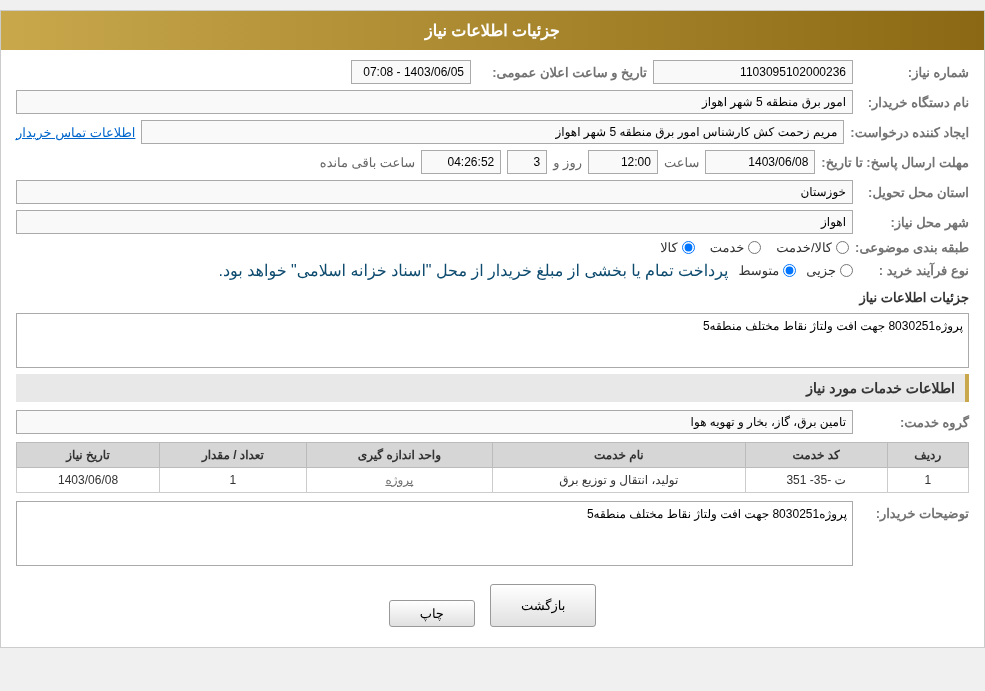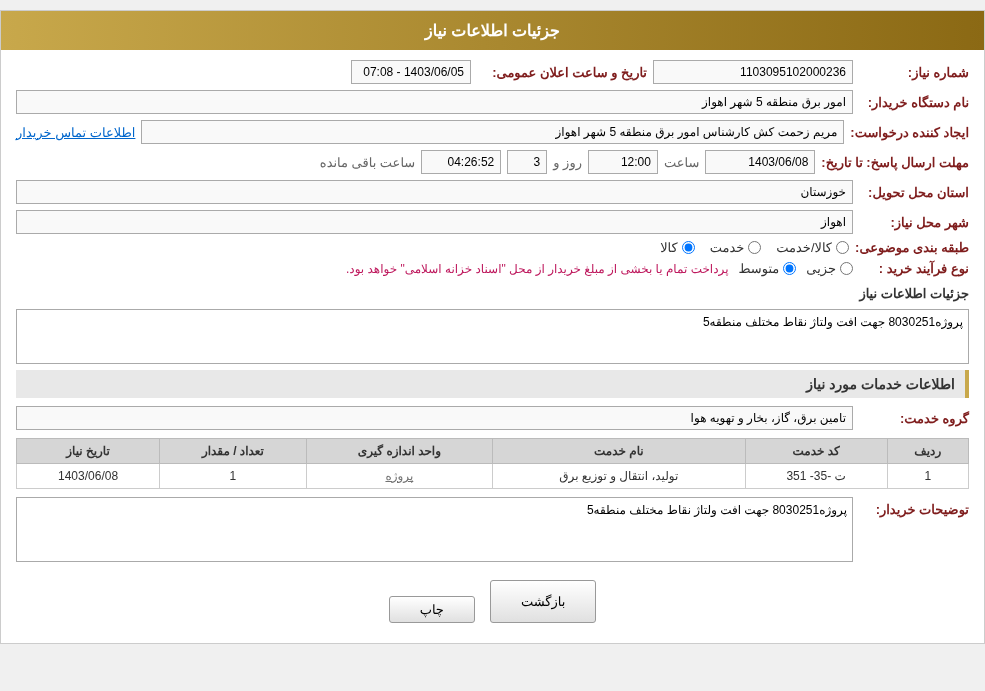--- a/index.html
+++ b/index.html
@@ -27,21 +27,21 @@
     .content-area {
       padding: 10px 15px;
     }
     .form-row {
       display: flex;
       align-items: center;
       margin-bottom: 6px;
       gap: 6px;
     }
     .form-label {
-      color: #7f1d1d;
+      color: #737373;
       font-weight: bold;
       white-space: nowrap;
       min-width: 110px;
       text-align: right;
     }
     .form-input {
       border: 1px solid #aaa;
       background: #fff;
       padding: 3px 6px;
       height: 24px;
@@ -222,21 +222,21 @@
       <span class="form-label">نوع فرآیند خرید :</span>
       <div class="procurement-row">
         <div class="radio-item">
           <input type="radio" name="procurement" style="">
           <span>جزیی</span>
         </div>
         <div class="radio-item">
           <input type="radio" name="procurement" checked="" style="">
           <span>متوسط</span>
         </div>
-        <span style="color:#be185d; font-size:12px;">پرداخت تمام یا بخشی از مبلغ خریدار از محل "اسناد خزانه اسلامی" خواهد بود.</span>
+        <span style="color:#0c4a6e; font-size:16px;">پرداخت تمام یا بخشی از مبلغ خریدار از محل "اسناد خزانه اسلامی" خواهد بود.</span>
       </div>
     </div>
 
     <div style="margin-bottom:6px;">
       <div class="section-title" style="background:none; border:none; padding:4px 0; font-size:13px; color:#333; margin:0 0 4px 0; border-bottom: none;">جزئیات اطلاعات نیاز</div>
       <div class="form-row">
         <div class="textarea-wrapper" style="flex:1; position:relative;">
           <textarea class="description-box" style="height: 55px; width: 100%;">پروژه8030251 جهت افت ولتاژ نقاط مختلف منطقه5</textarea>
         </div>
       </div>

